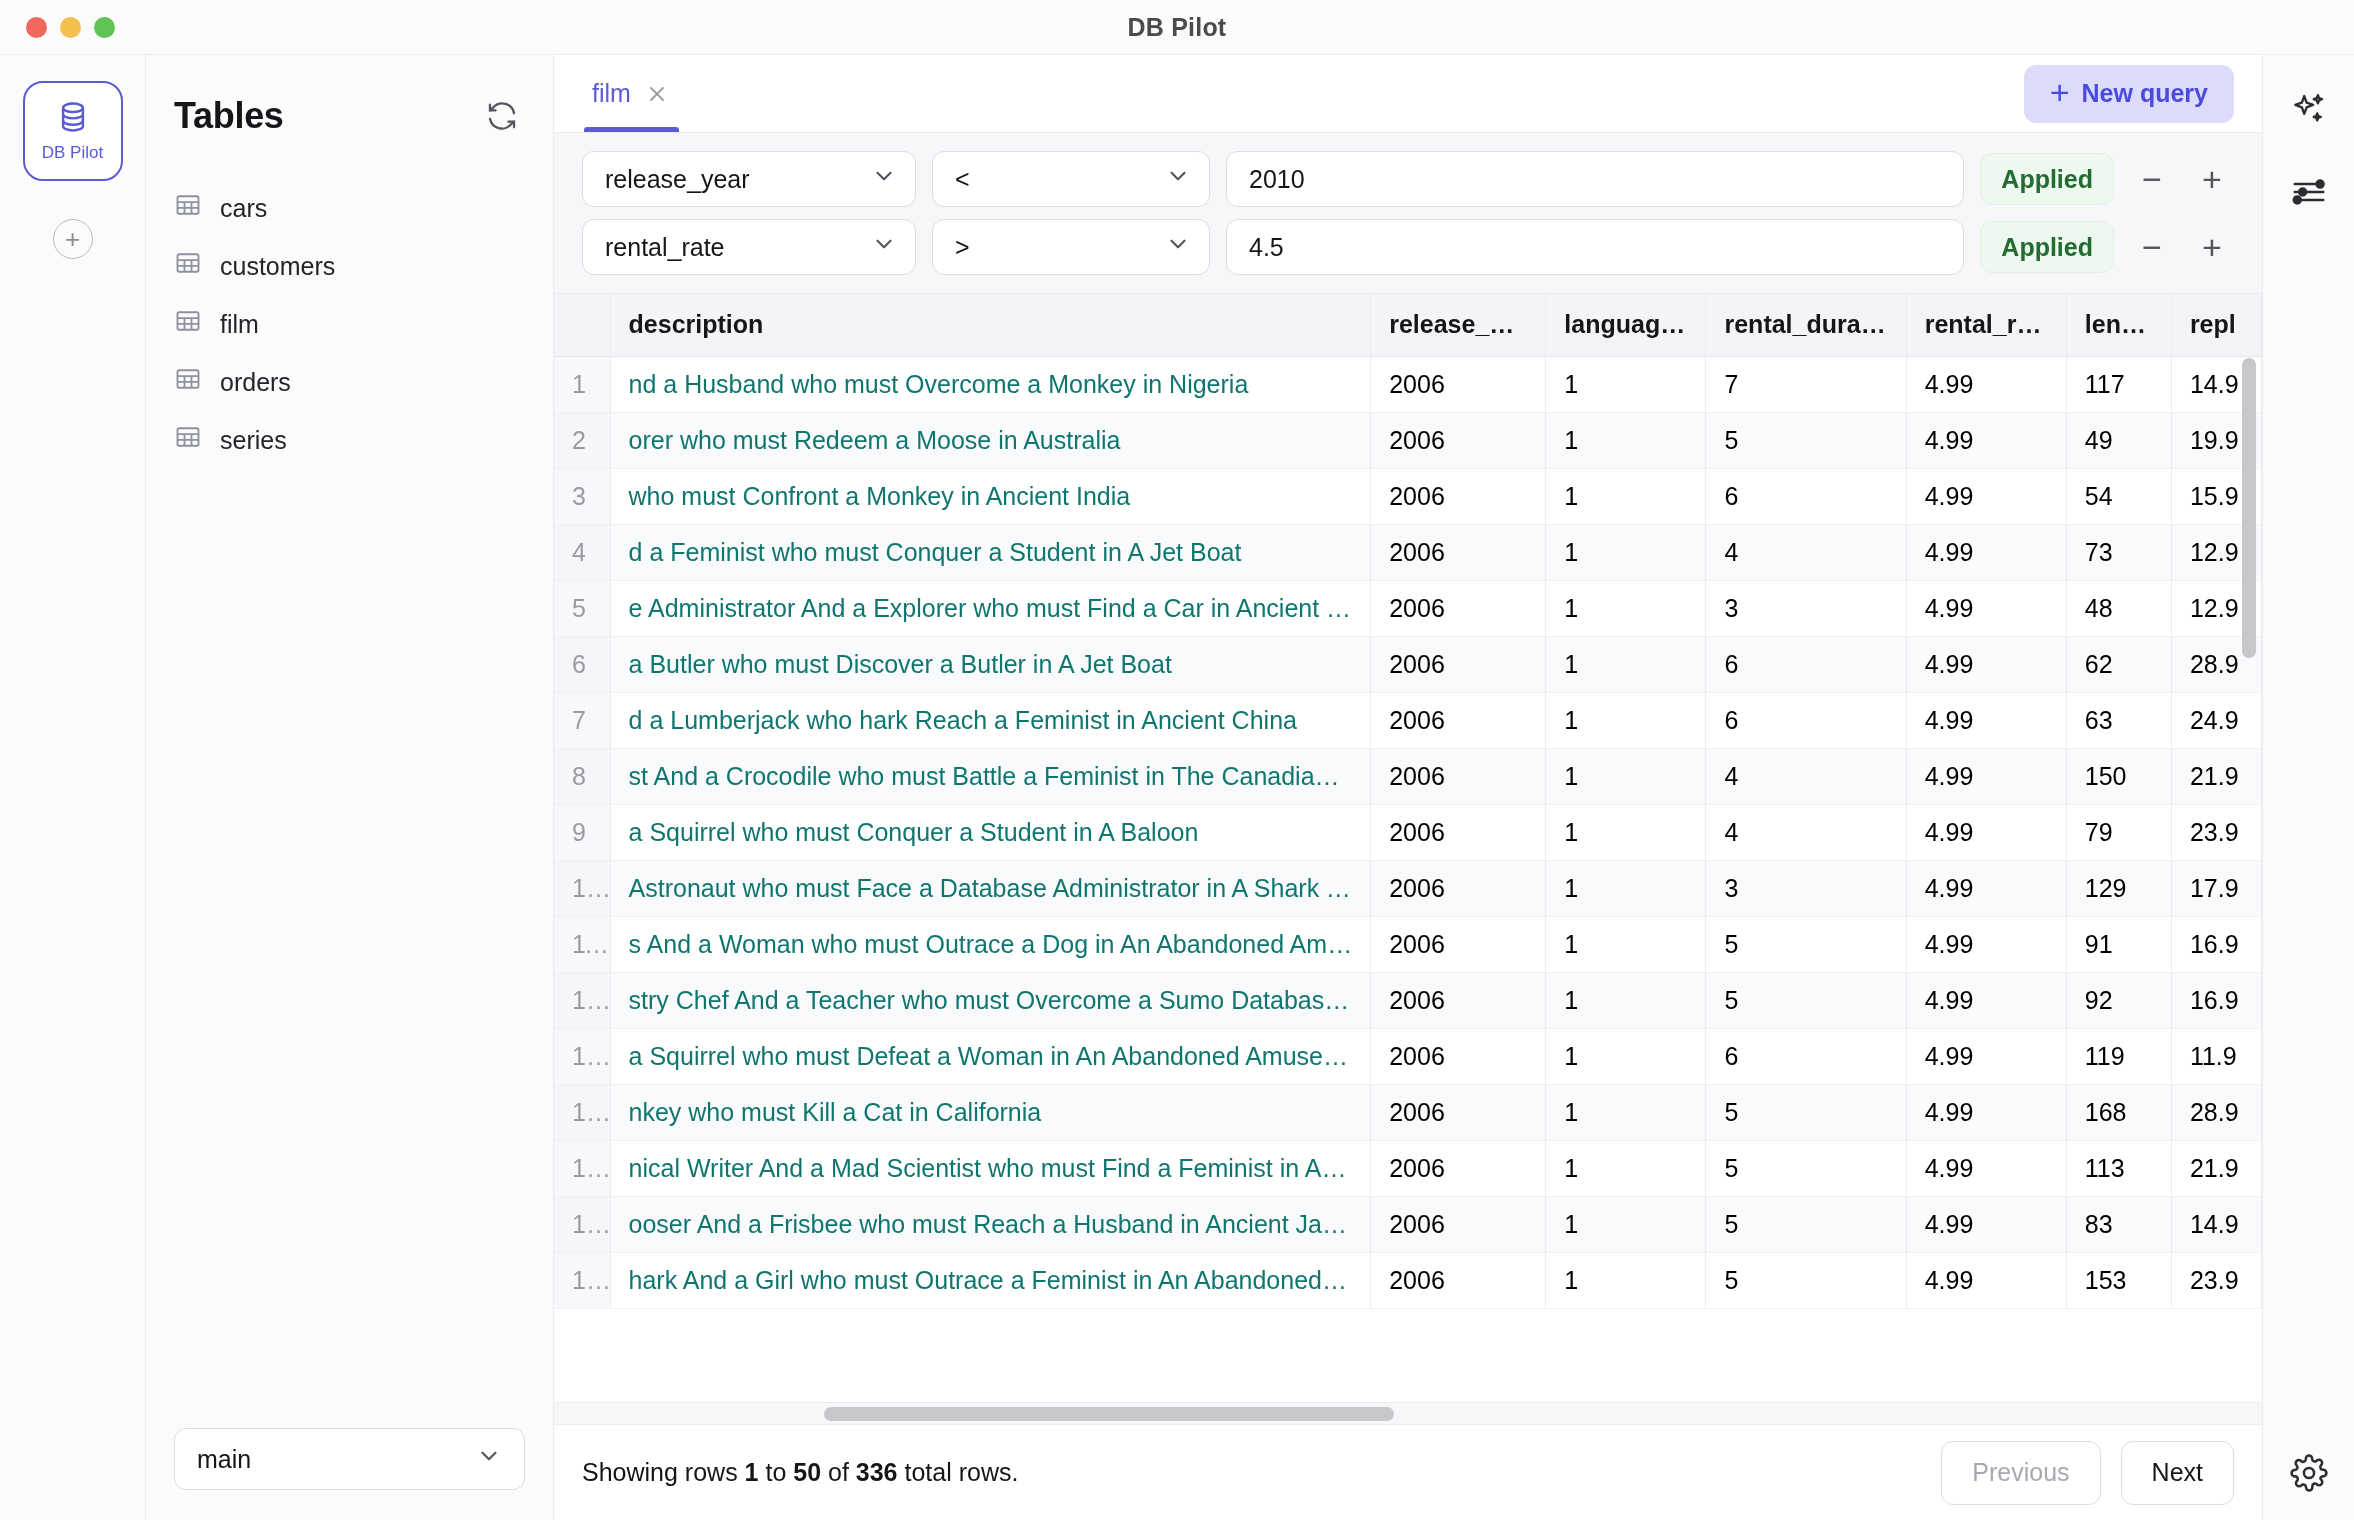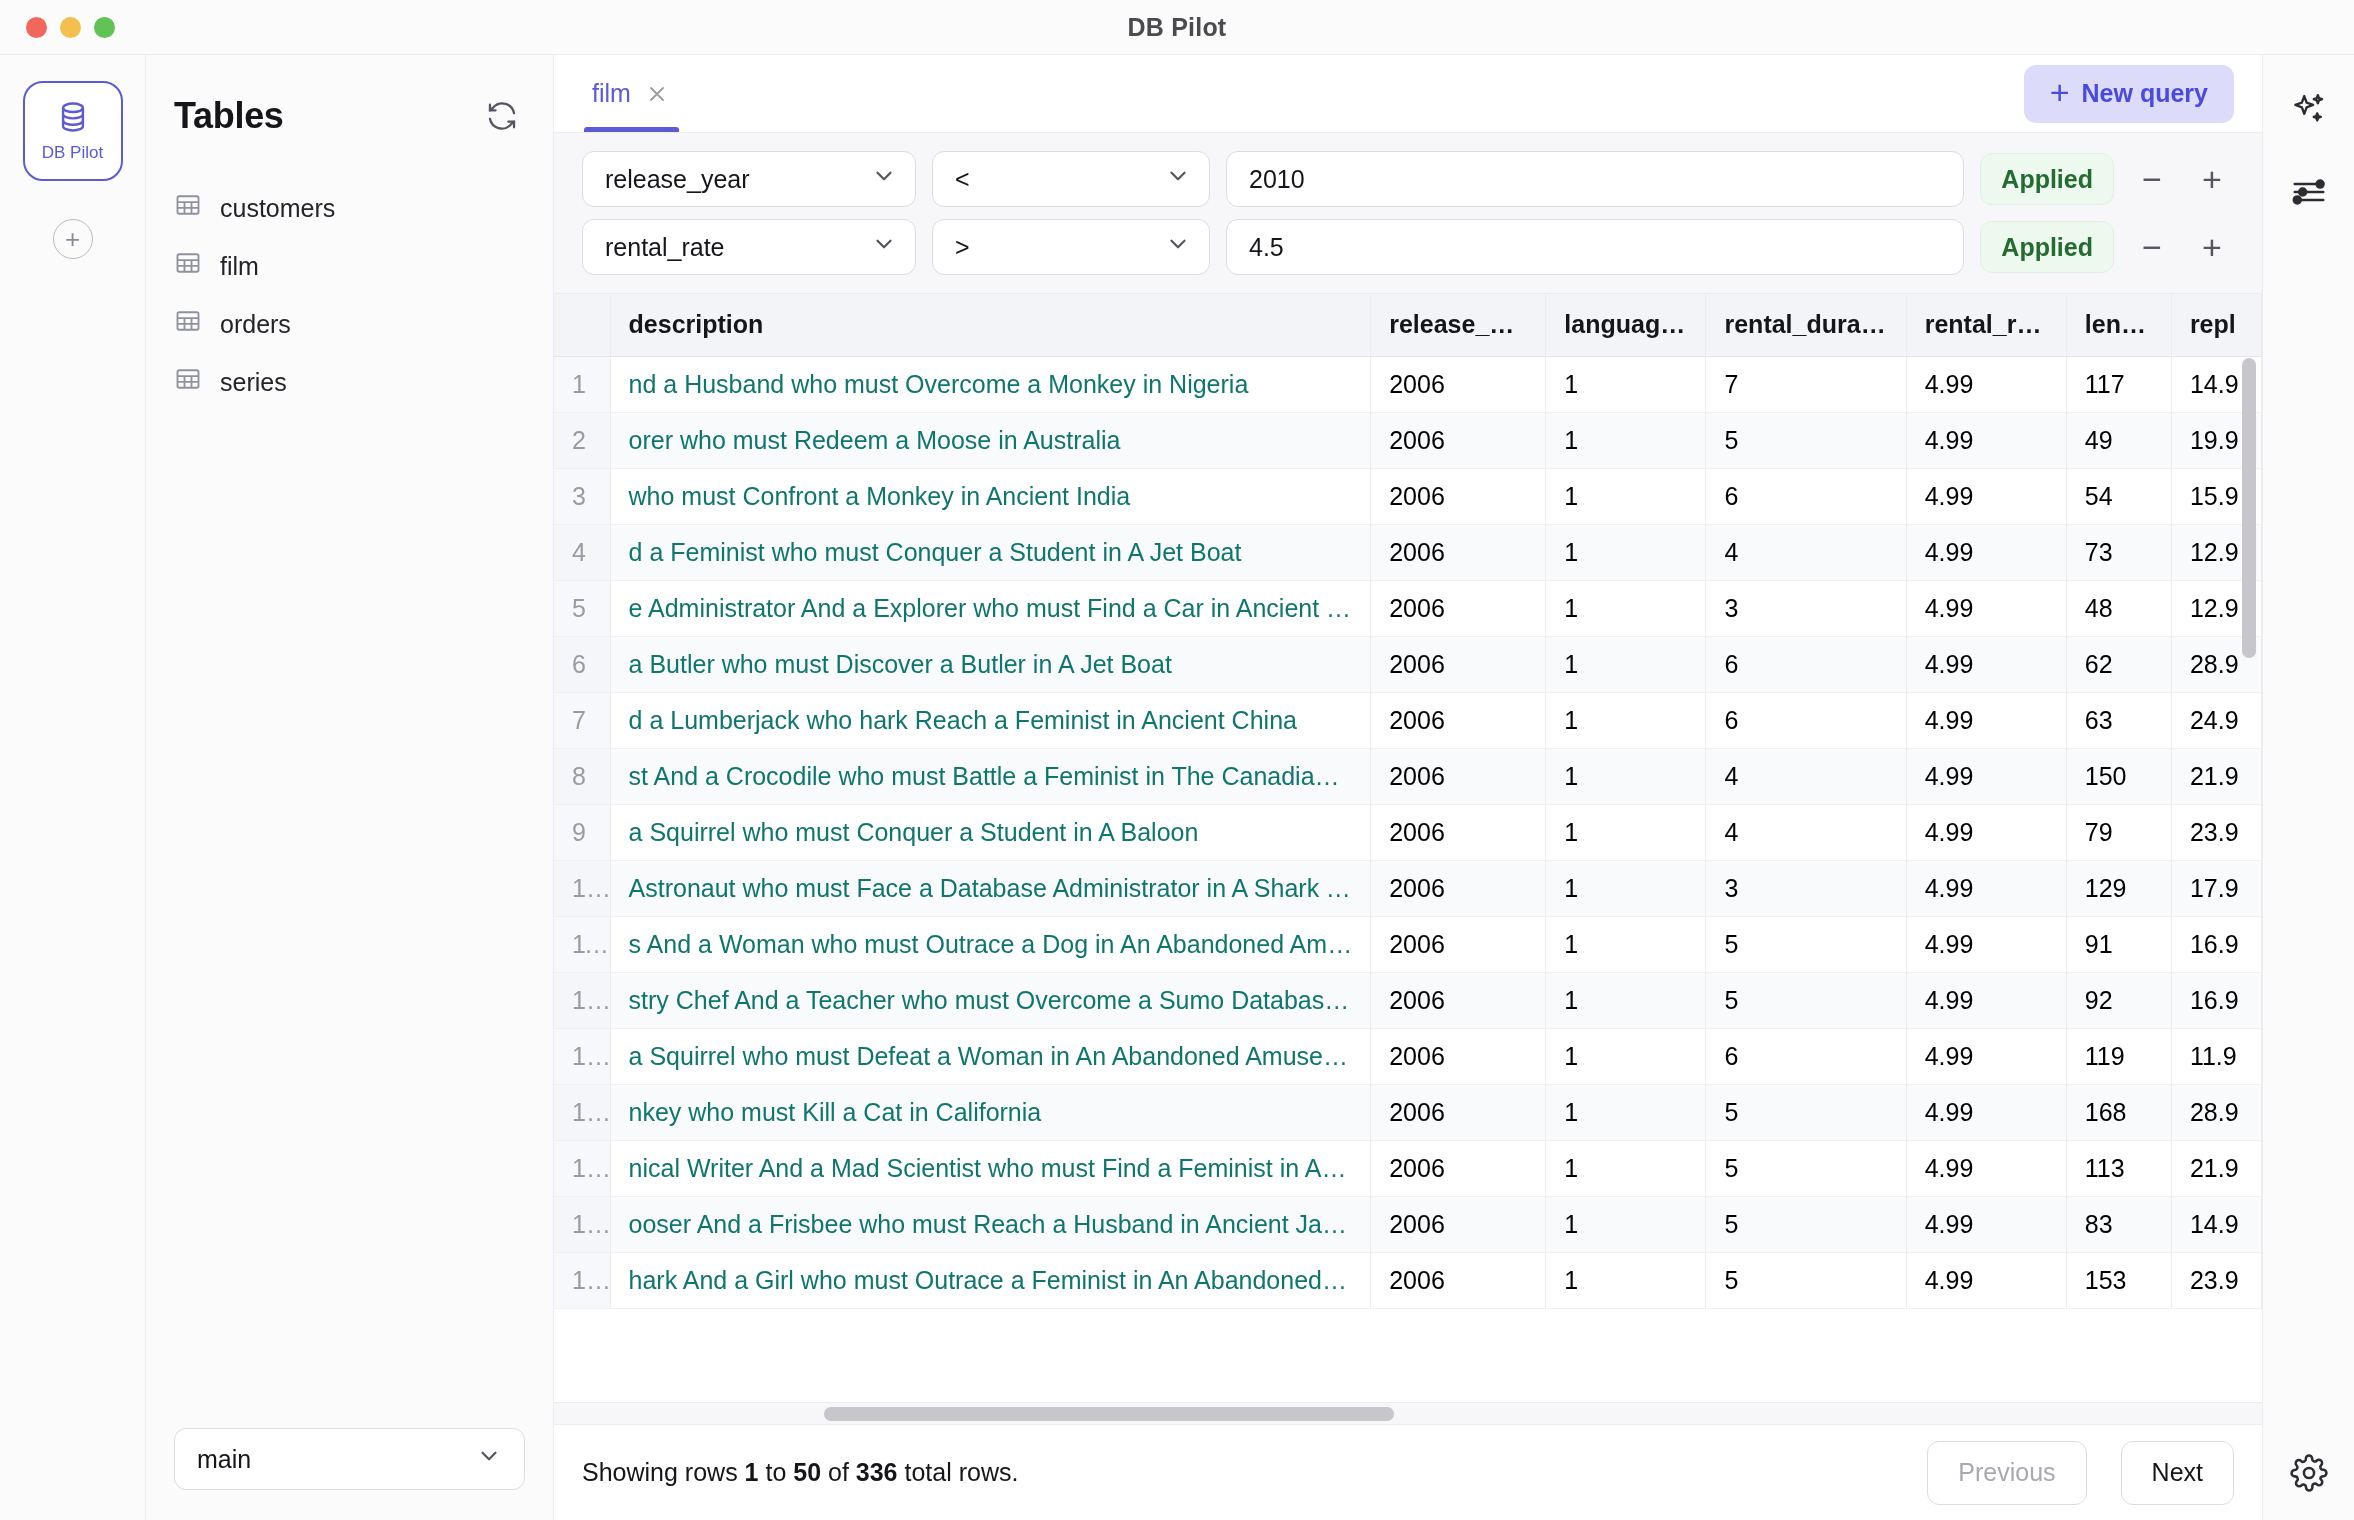--- a/index.html
+++ b/index.html
@@ -207,21 +207,20 @@
     padding: 0 28px;
   }
   .showing { font-size: 25px; color: #16161a; }
   .showing b { font-weight: bold; }
   .pager { display: flex; gap: 20px; }
   .pgbtn {
     height: 64px; padding: 0 30px; border-radius: 12px;
     border: 1.6px solid #dcdce3; background: #ffffff;
     font-size: 25px; color: #16161a; cursor: pointer;
     font-family: "Liberation Sans", sans-serif;
-    margin-left: 14px;
   }
   .pgbtn.disabled { color: #a8a8b2; cursor: default; }
 
   
   .rrail {
     width: 92px; flex: 0 0 92px; background: #fbfbfc;
     border-left: 1px solid #ececf0;
     display: flex; flex-direction: column; align-items: center;
     padding-top: 36px; gap: 44px; position: relative;
   }
@@ -264,20 +263,29 @@
         <svg width="34" height="34" viewBox="0 0 24 24" fill="none" stroke="#55555f" stroke-width="1.6" stroke-linecap="round">
           <path d="M20.5 10a8.5 8.5 0 0 0-14.6-4.1L3.5 8"></path>
           <path d="M3.5 14a8.5 8.5 0 0 0 14.6 4.1l2.4-2.1"></path>
           <path d="M3.5 4v4h4"></path>
           <path d="M20.5 20v-4h-4"></path>
         </svg>
       </span>
     </div>
 
     <div class="tbl-list">
+      <div class="tbl-item">
+        <span>
+          <svg width="28" height="28" viewBox="0 0 24 24" fill="none" stroke="#8f929e" stroke-width="1.6">
+            <rect x="3" y="4.5" width="18" height="15" rx="1.5"></rect>
+            <path d="M3 9.5h18M3 14.5h18M9 9.5v10M15 9.5v10"></path>
+          </svg>
+        </span>
+        <span>cars</span>
+      </div>
       <div class="tbl-item">
         <span>
           <svg width="28" height="28" viewBox="0 0 24 24" fill="none" stroke="#8f929e" stroke-width="1.6">
             <rect x="3" y="4.5" width="18" height="15" rx="1.5"></rect>
             <path d="M3 9.5h18M3 14.5h18M9 9.5v10M15 9.5v10"></path>
           </svg>
         </span>
         <span>customers</span>
       </div>
       <div class="tbl-item">

